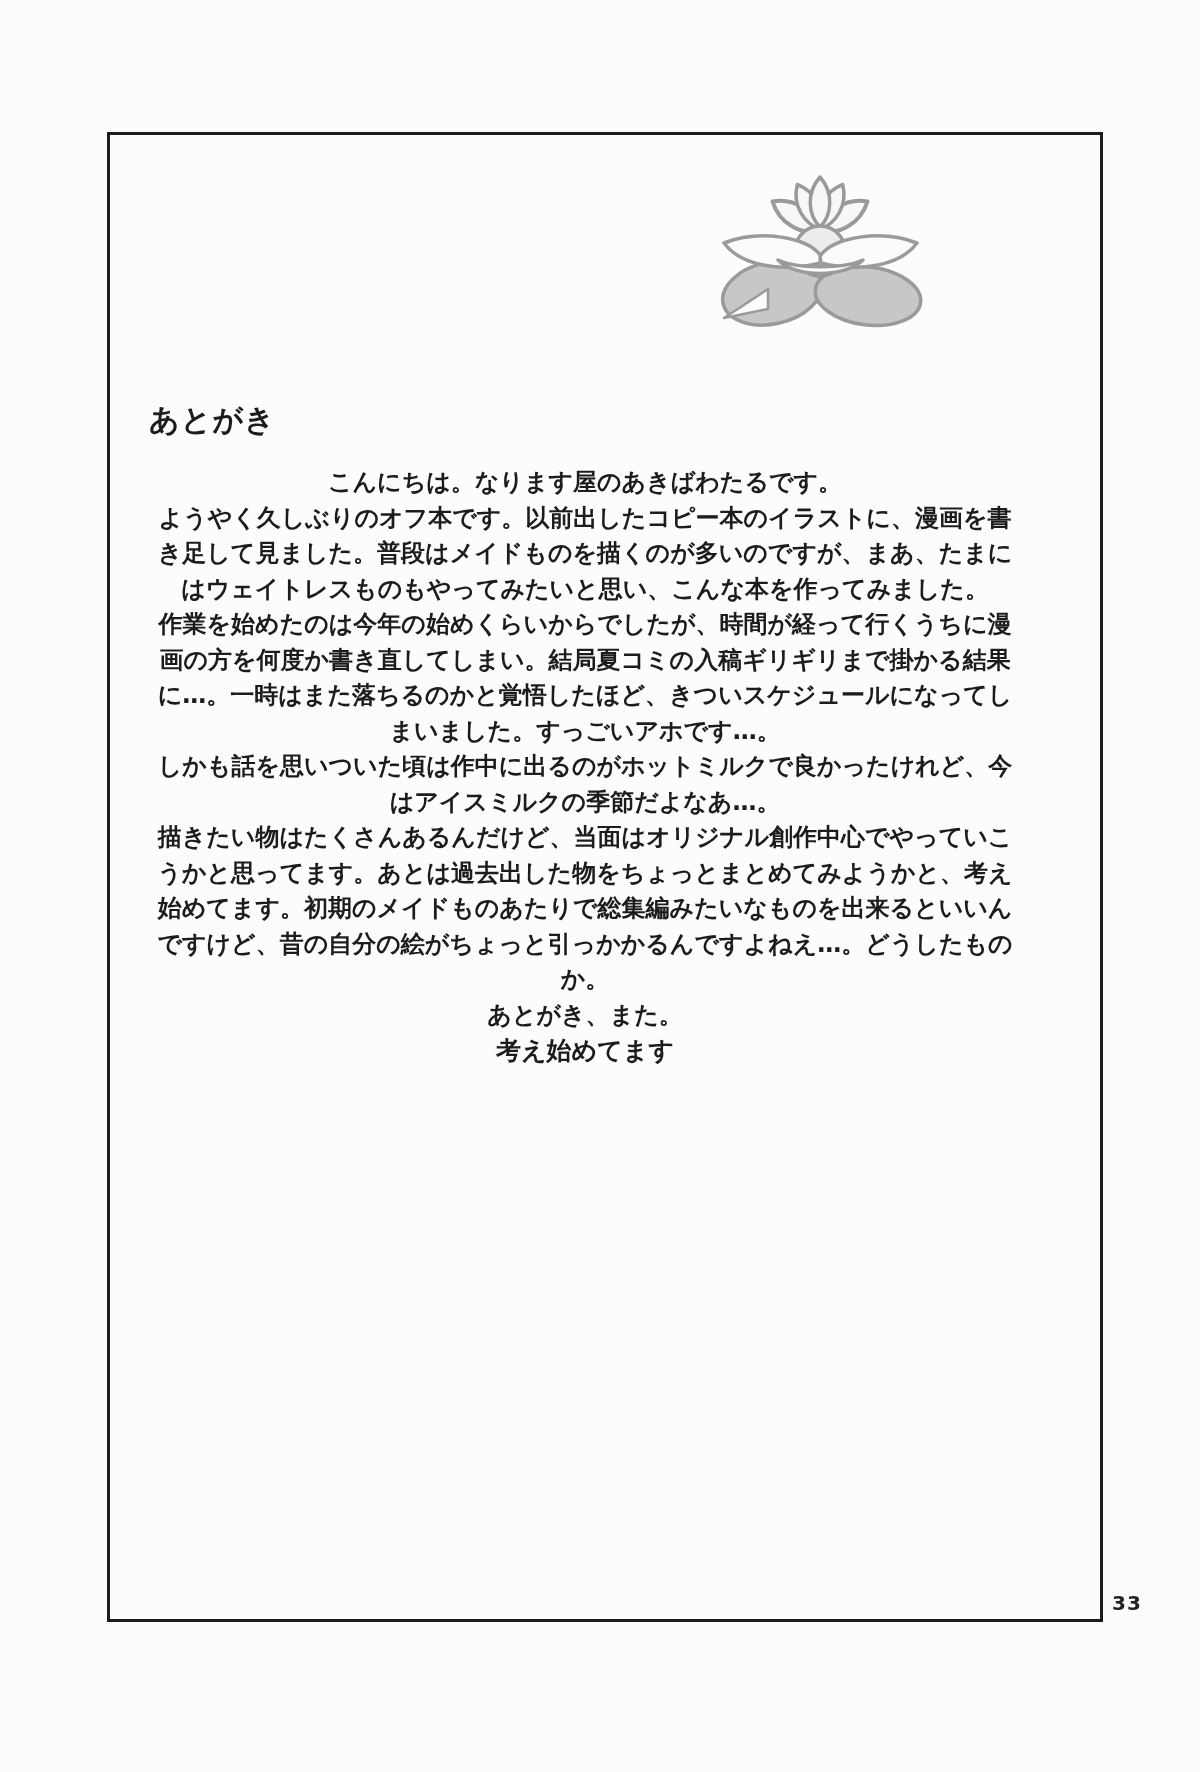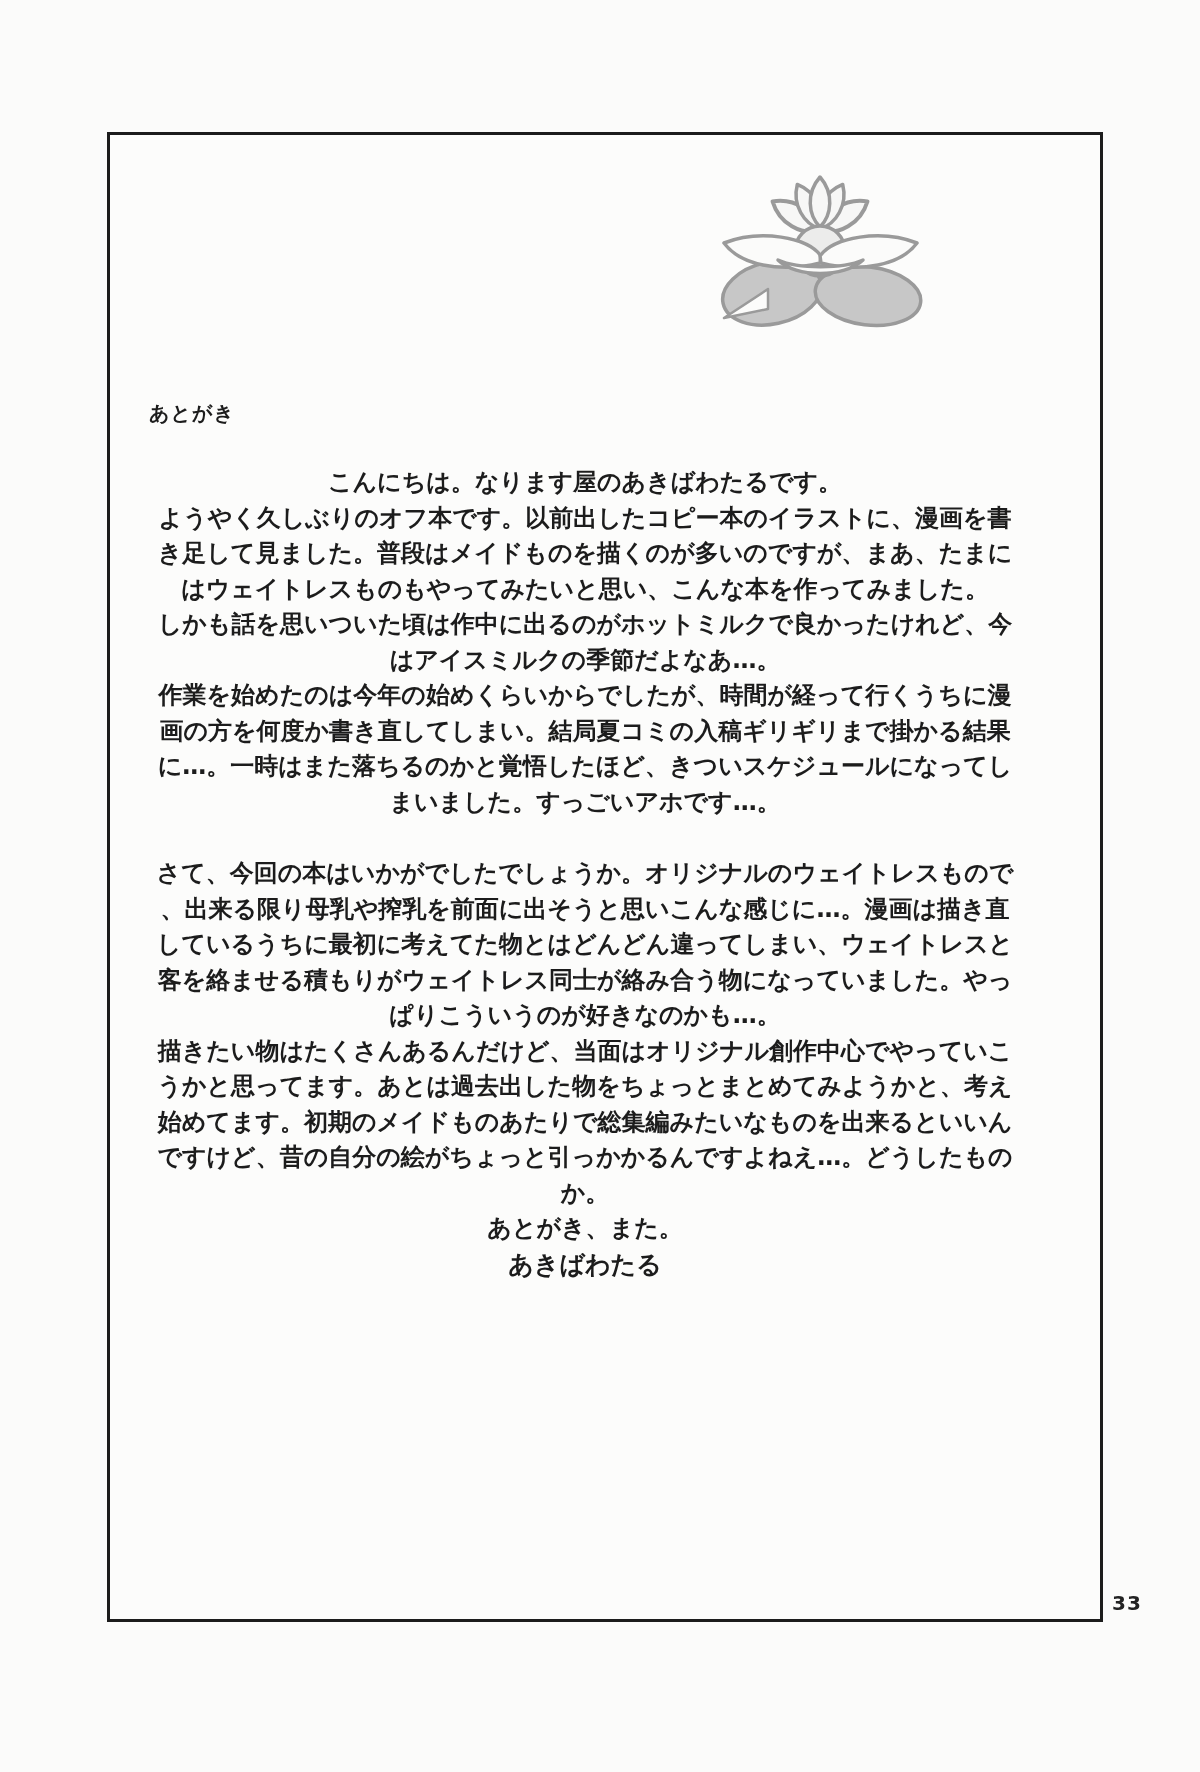--- a/index.html
+++ b/index.html
@@ -32,21 +32,21 @@
     position: absolute;
     left: 598px;
     top: 22px;      
     width: 225px;
     height: 172px;
   }
   .heading {
     position: absolute;
     left: 39px;     
     top: 265px;     
-    font-size: 20px;
+    font-size: 30px;
     font-weight: 700;
     letter-spacing: 1px;
   }
   .bodytext {
     position: absolute;
     left: 39px;     
     top: 330px;     
     width: 872px;
     font-size: 24px;
     font-weight: 700;
@@ -111,23 +111,22 @@
           <path d="M70,103 C 88,121 136,121 155,103 C 135,112 90,112 70,103 Z"></path>
         </g>
       </g>
     </svg>
 
     <div class="heading">あとがき</div>
 
     <div class="bodytext">
       <p>こんにちは。なります屋のあきばわたるです。</p>
       <p>ようやく久しぶりのオフ本です。以前出したコピー本のイラストに、漫画を書き足して見ました。普段はメイドものを描くのが多いのですが、まあ、たまにはウェイトレスものもやってみたいと思い、こんな本を作ってみました。</p>
+      <p>作業を始めたのは今年の始めくらいからでしたが、時間が経って行くうちに漫画の方を何度か書き直してしまい。結局夏コミの入稿ギリギリまで掛かる結果に…。一時はまた落ちるのかと覚悟したほど、きついスケジュールになってしまいました。すっごいアホです…。</p>
       <p>しかも話を思いついた頃は作中に出るのがホットミルクで良かったけれど、今はアイスミルクの季節だよなあ…。</p>
-      <p>作業を始めたのは今年の始めくらいからでしたが、時間が経って行くうちに漫画の方を何度か書き直してしまい。結局夏コミの入稿ギリギリまで掛かる結果に…。一時はまた落ちるのかと覚悟したほど、きついスケジュールになってしまいました。すっごいアホです…。</p>
-      <p class="gap-before">さて、今回の本はいかがでしたでしょうか。オリジナルのウェイトレスもので、出来る限り母乳や搾乳を前面に出そうと思いこんな感じに…。漫画は描き直しているうちに最初に考えてた物とはどんどん違ってしまい、ウェイトレスと客を絡ませる積もりがウェイトレス同士が絡み合う物になっていました。やっぱりこういうのが好きなのかも…。</p>
       <p>描きたい物はたくさんあるんだけど、当面はオリジナル創作中心でやっていこうかと思ってます。あとは過去出した物をちょっとまとめてみようかと、考え始めてます。初期のメイドものあたりで総集編みたいなものを出来るといいんですけど、昔の自分の絵がちょっと引っかかるんですよねえ…。どうしたものか。</p>
       <p>あとがき、また。</p>
-      <p class="signature">あきばわたる</p>
+      <p class="signature">考え始めてます</p>
     </div>
   </div>
 
   <div class="page-number">33</div>
 </div>
 
 </body></html>

